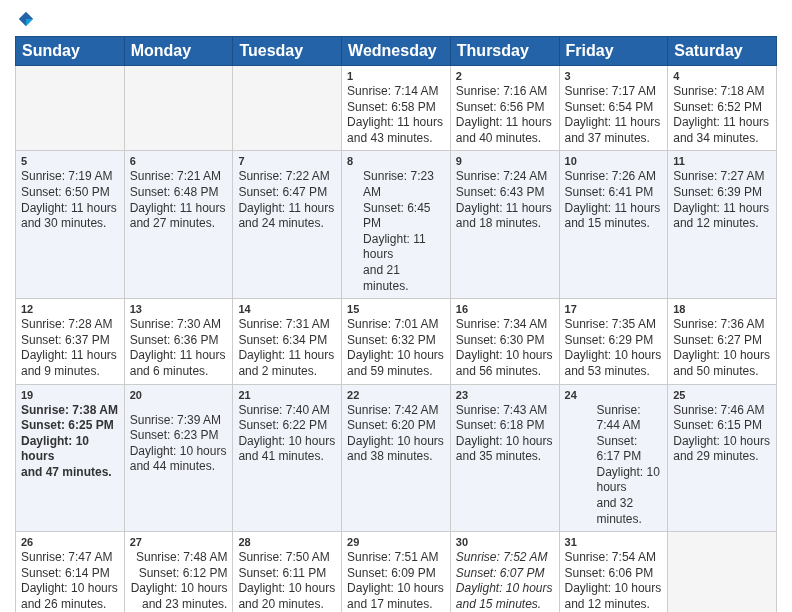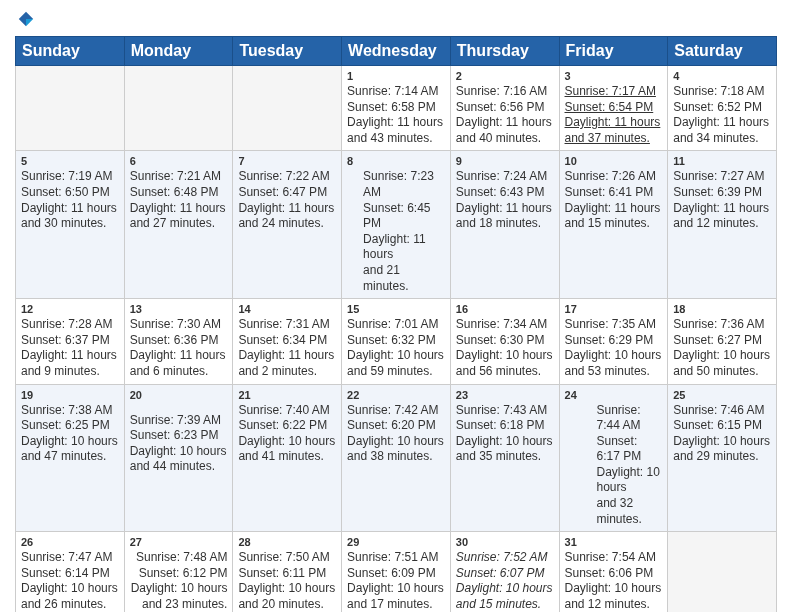--- a/index.html
+++ b/index.html
@@ -146,21 +146,21 @@
           </td>
           <td>
             <div class="day-number">2</div>
             <div class="day-info" style="white-space: pre-line;">Sunrise: 7:16 AM
 Sunset: 6:56 PM
 Daylight: 11 hours
 and 40 minutes.</div>
           </td>
           <td>
             <div class="day-number">3</div>
-            <div class="day-info" style="white-space: pre-line; text-decoration: underline;">Sunrise: 7:17 AM
+            <div class="day-info" style="white-space: pre-line;">Sunrise: 7:17 AM
 Sunset: 6:54 PM
 Daylight: 11 hours
 and 37 minutes.</div>
           </td>
           <td>
             <div class="day-number">4</div>
             <div class="day-info" style="white-space: pre-line;">Sunrise: 7:18 AM
 Sunset: 6:52 PM
 Daylight: 11 hours
 and 34 minutes.</div>
@@ -264,21 +264,21 @@
             <div class="day-number">18</div>
             <div class="day-info" style="white-space: pre-line;">Sunrise: 7:36 AM
 Sunset: 6:27 PM
 Daylight: 10 hours
 and 50 minutes.</div>
           </td>
         </tr>
         <tr class="row-alt">
           <td>
             <div class="day-number">19</div>
-            <div class="day-info" style="white-space: pre-line;">Sunrise: 7:38 AM
+            <div class="day-info" style="white-space: pre-line; font-weight: bold;">Sunrise: 7:38 AM
 Sunset: 6:25 PM
 Daylight: 10 hours
 and 47 minutes.</div>
           </td>
           <td>
             <div class="day-number">20</div>
             <div class="day-info" style="white-space: pre-line; margin-top: 12px;">Sunrise: 7:39 AM
 Sunset: 6:23 PM
 Daylight: 10 hours
 and 44 minutes.</div>

